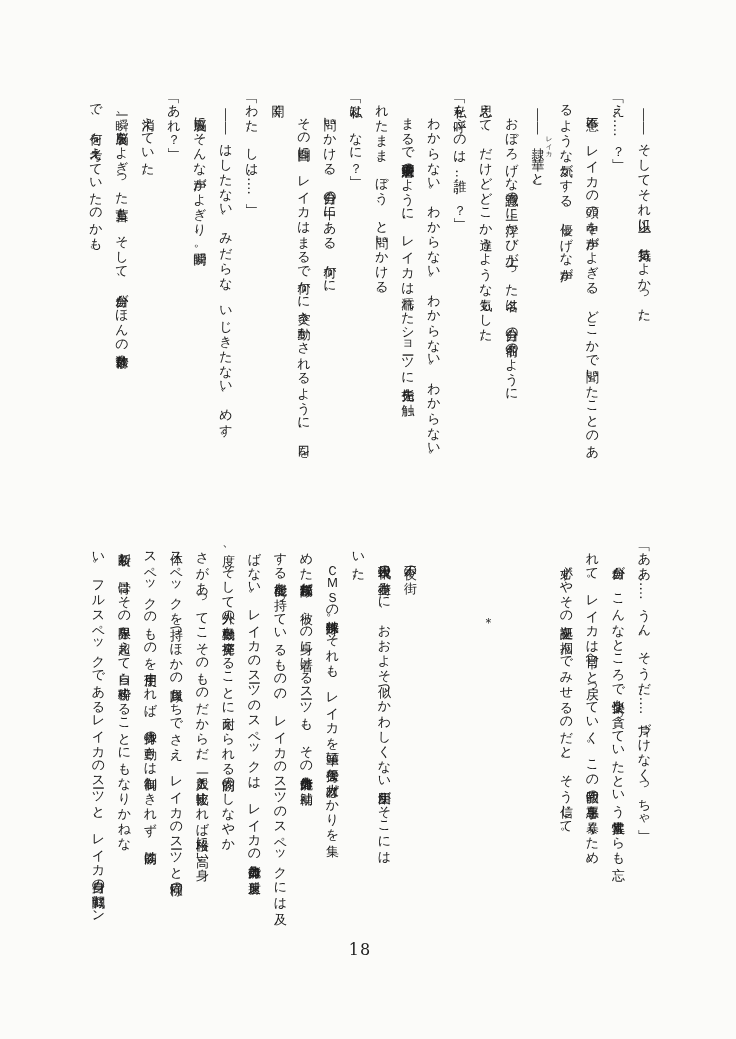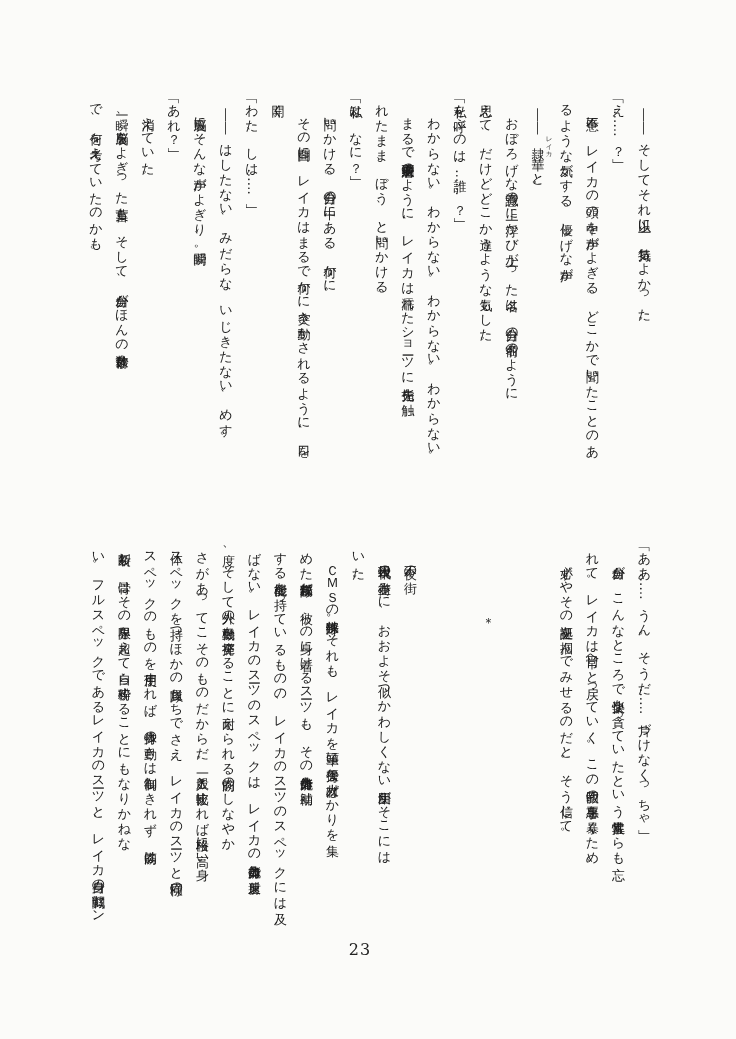--- a/index.html
+++ b/index.html
@@ -83,14 +83,14 @@
       <div class="tline">めた精鋭部隊だ。彼らの身に着けるスーツも、その身体能力を補助</div>
       <div class="tline">する機能を持っているものの、レイカのスーツのスペックには及</div>
       <div class="tline">ばない。レイカのスーツのスペックは、レイカの身体能力と反射速</div>
       <div class="tline">度、そして人外の機動を発揮することに耐えられる筋肉のしなやか</div>
       <div class="tline">さがあってこそのものだからだ。一般人と比較すれば格段に高い身</div>
       <div class="tline">体スペックを持つほかの隊員たちでさえ、レイカのスーツと同様の</div>
       <div class="tline">スペックのものを使用すれば、身体の動きは制御しきれず、筋肉は</div>
       <div class="tline">断裂し、骨はその限界を超えて自ら粉砕することにもなりかねな</div>
       <div class="tline">い。フルスペックであるレイカのスーツと、レイカ自身の戦闘セン</div>
     </div>
-  <div class="page-number">23</div>
+  <div class="page-number">18</div>
 </div>
 
 </body></html>

